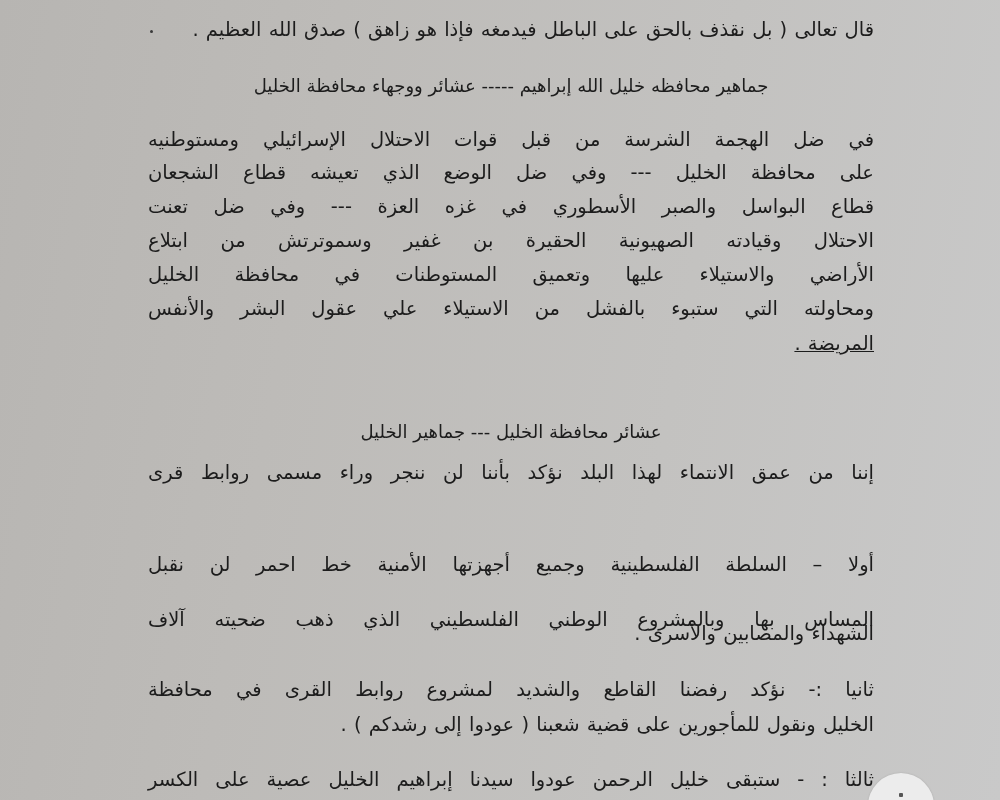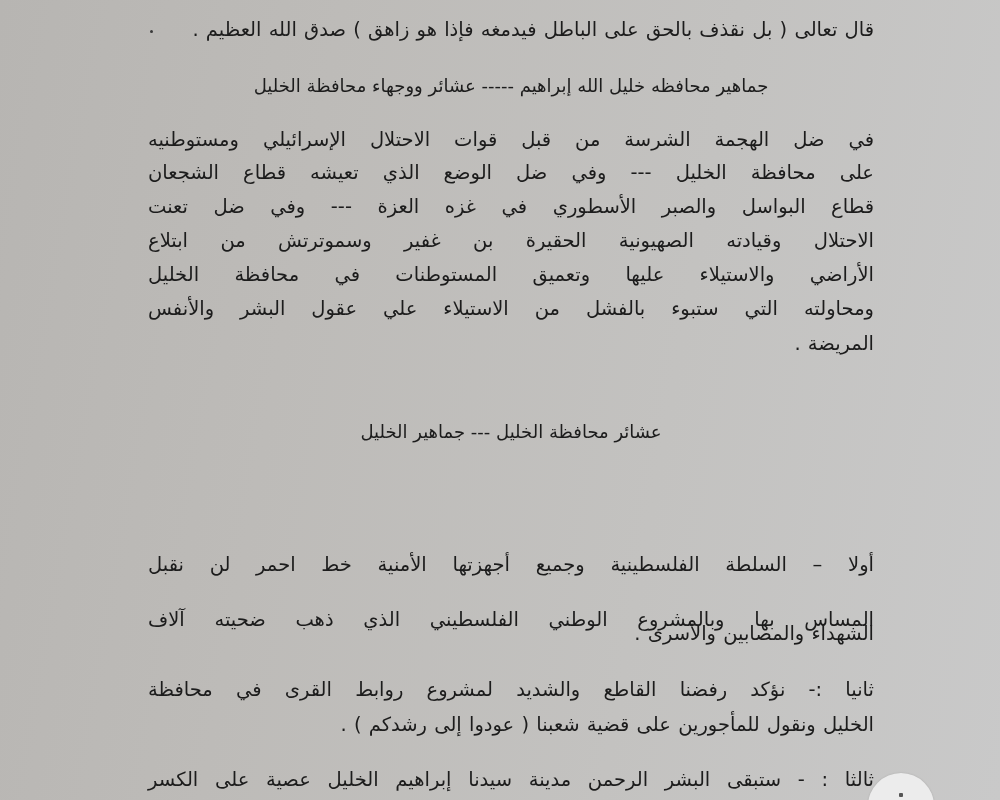--- a/index.html
+++ b/index.html
@@ -84,32 +84,33 @@
   <div class="line right" style="top:16px;">قال تعالى ( بل نقذف بالحق على الباطل فيدمغه فإذا هو زاهق ) صدق الله العظيم .</div>
 
   <div class="center" style="top:72px;">جماهير محافظه خليل الله إبراهيم ----- عشائر ووجهاء محافظة الخليل</div>
 
   <div class="line" style="top:126px;">في ضل الهجمة الشرسة من قبل قوات الاحتلال الإسرائيلي ومستوطنيه</div>
   <div class="line" style="top:159px;">على محافظة الخليل --- وفي ضل الوضع الذي تعيشه قطاع الشجعان</div>
   <div class="line" style="top:193px;">قطاع البواسل والصبر الأسطوري في غزه العزة --- وفي ضل تعنت</div>
   <div class="line" style="top:227px;margin-left:28px;">الاحتلال وقيادته الصهيونية الحقيرة بن غفير وسموترتش من ابتلاع</div>
   <div class="line" style="top:261px;">الأراضي والاستيلاء عليها وتعميق المستوطنات في محافظة الخليل</div>
   <div class="line" style="top:295px;">ومحاولته التي ستبوء بالفشل من الاستيلاء علي عقول البشر والأنفس</div>
-  <div class="line last" style="top:330px;">المريضة .</div>
+  <div class="line last" style="top:330px;text-decoration:underline;">المريضة .</div>
 
   <div class="center" style="top:404px;margin-top:14px;">عشائر محافظة الخليل --- جماهير الخليل</div>
 
+  <div class="line" style="top:459px;">إننا من عمق الانتماء لهذا البلد نؤكد بأننا لن ننجر وراء مسمى روابط قرى</div>
 
   <div class="line" style="top:551px;">أولا – السلطة الفلسطينية وجميع أجهزتها الأمنية خط احمر لن نقبل</div>
   <div class="line" style="top:586px;margin-top:20px;">المساس بها وبالمشروع الوطني الفلسطيني الذي ذهب ضحيته آلاف</div>
   <div class="line last" style="top:620px;">الشهداء والمصابين والأسرى .</div>
 
   <div class="line" style="top:676px;">ثانيا :- نؤكد رفضنا القاطع والشديد لمشروع روابط القرى في محافظة</div>
   <div class="line last" style="top:711px;">الخليل ونقول للمأجورين على قضية شعبنا ( عودوا إلى رشدكم ) .</div>
 
-  <div class="line" style="top:766px;">ثالثا : - ستبقى البشر الرحمن مدينة سيدنا إبراهيم الخليل عصية على الكسر</div>
+  <div class="line" style="top:766px;">ثالثا : - ستبقى خليل الرحمن عودوا سيدنا إبراهيم الخليل عصية على الكسر</div>
 </div>
 
 <div class="speck" style="left:150px; top:30px; width:3px; height:3px;"></div>
 
 <div class="home-circle">
   <div class="home-dot"></div>
 </div>
 
 </body></html>

